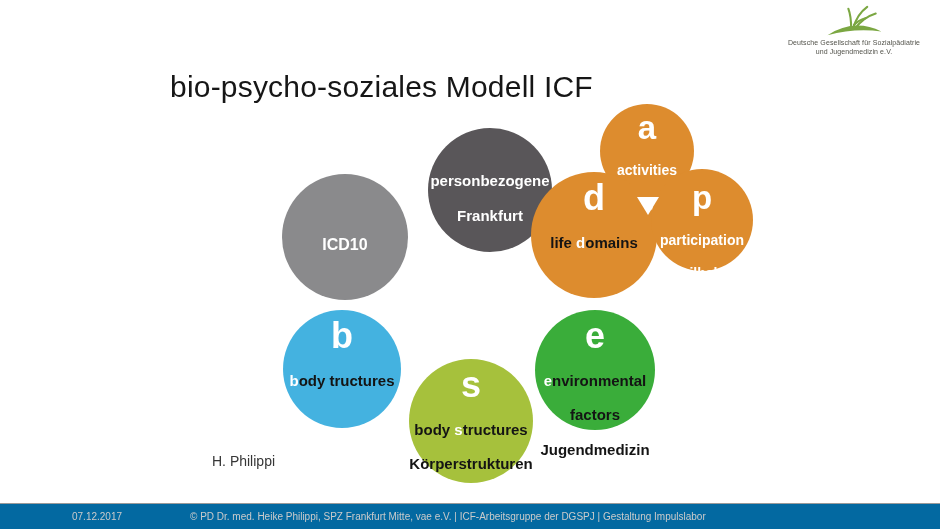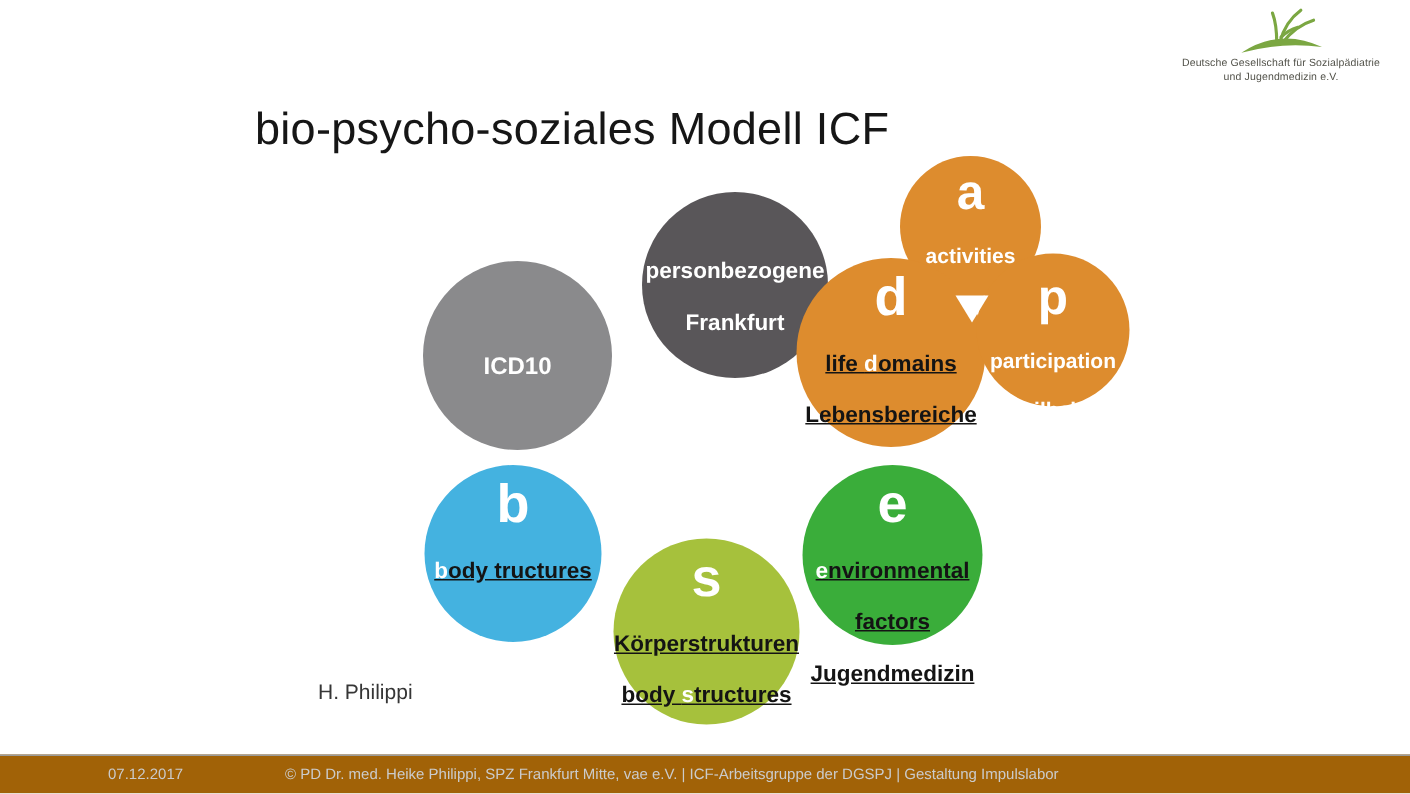--- a/index.html
+++ b/index.html
@@ -20,21 +20,21 @@
 
   
   .circle{
     position:absolute;border-radius:50%;
     display:flex;flex-direction:column;align-items:center;
     text-align:center;font-weight:bold;color:#fff;
   }
   .letter{font-size:36px;line-height:1.02;color:#ffffff;}
   .line{font-size:15px;line-height:1.17;white-space:nowrap;margin-top:17px;}
   .white{color:#ffffff;}
-  .dark{color:#141414;text-decoration:underline;}
+  .dark{color:#141414;}
   .hl{color:#ffffff;}
 
   .c-icd10{left:282px;top:174px;width:126px;height:126px;justify-content:center;}
   .c-icd10 .line{font-size:16px;}
   .c-personal{left:428px;top:128px;width:124px;height:124px;justify-content:center;}
   .c-a{left:600px;top:104px;width:94px;height:94px;padding-top:7px;}
   .c-a .letter,.c-p .letter{font-size:33px;}
   .c-a .line,.c-p .line{font-size:14px;}
   .c-d{left:531px;top:172px;width:126px;height:126px;padding-top:8px;}
   .c-p{left:651px;top:169px;width:102px;height:102px;padding-top:12px;}
@@ -93,49 +93,48 @@
 
   <div class="circle c-a" style="background-color: rgb(221, 140, 46);">
     <div class="letter">a</div>
     <div class="line white">activities</div>
     <div class="line white">Aktivitäten</div>
   </div>
 
   <div class="circle c-d" style="background-color: rgb(221, 140, 46);">
     <div class="letter">d</div>
     <div class="line dark"><span>life&nbsp;</span><span class="hl">d</span><span>omains</span></div>
-    <div class="line dark">Lebensbereiche</div>
   </div>
 
   <div class="circle c-p" style="background-color: rgb(221, 140, 46);">
     <div class="letter">p</div>
     <div class="line white">participation</div>
     <div class="line white">Teilhabe</div>
   </div>
 
   <div class="triangle"></div>
 
   <div class="circle c-b" style="background-color: rgb(68, 178, 224);">
     <div class="letter">b</div>
     <div class="line dark"><span class="hl">b</span><span>ody tructures</span></div>
   </div>
 
   <div class="circle c-s" style="background-color: rgb(166, 193, 60);">
     <div class="letter">s</div>
+    <div class="line dark"><span>body&nbsp;</span><span class="hl">s</span><span>tructures</span></div>
     <div class="line dark">Körperstrukturen</div>
-    <div class="line dark"><span>body&nbsp;</span><span class="hl">s</span><span>tructures</span></div>
   </div>
 
   <div class="circle c-e" style="background-color: rgb(58, 173, 58);">
     <div class="letter">e</div>
     <div class="line dark"><span class="hl">e</span><span>nvironmental</span></div>
     <div class="line dark">factors</div>
     <div class="line dark">Jugendmedizin</div>
   </div>
 
   <div class="author">H. Philippi</div>
 
-  <div class="footer" style="background-color: #a16207;">
+  <div class="footer" style="background-color: #0369a1;">
     <span class="footer-date">07.12.2017</span>
     <span class="footer-credits">© PD Dr. med. Heike Philippi, SPZ Frankfurt Mitte, vae e.V. | ICF-Arbeitsgruppe der DGSPJ | Gestaltung Impulslabor</span>
   </div>
 
 </div>
 
 </body></html>

